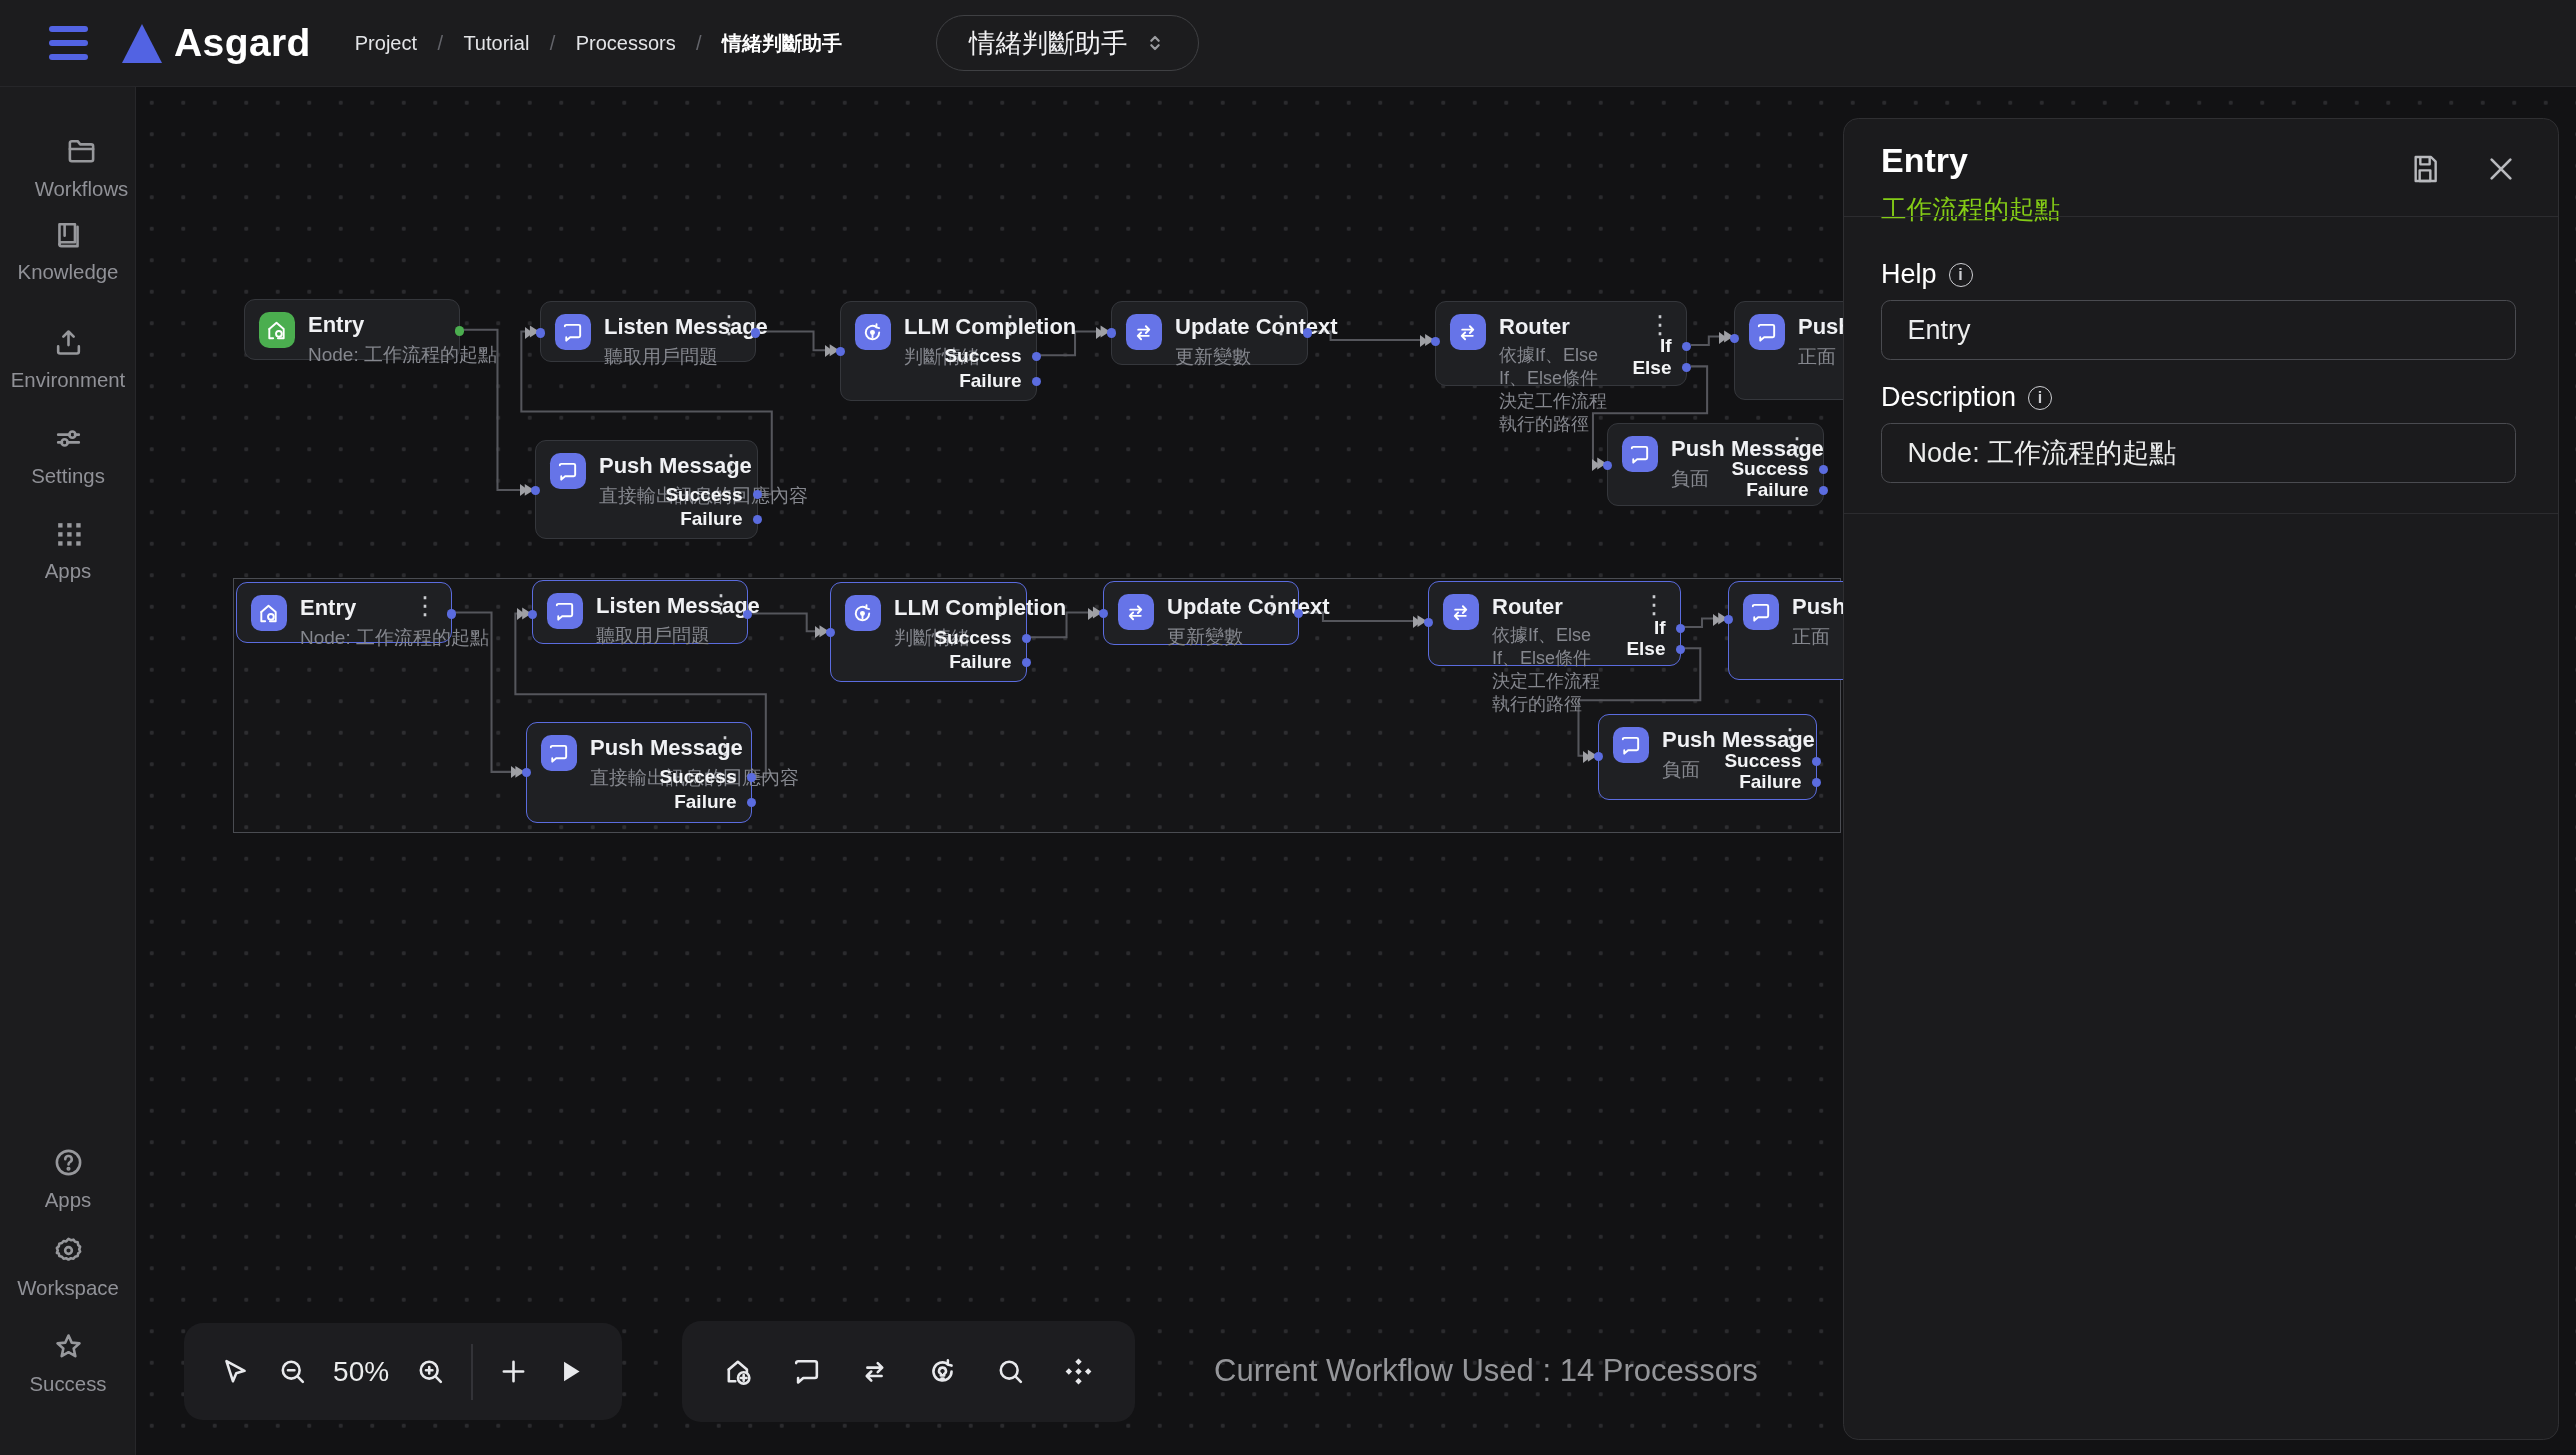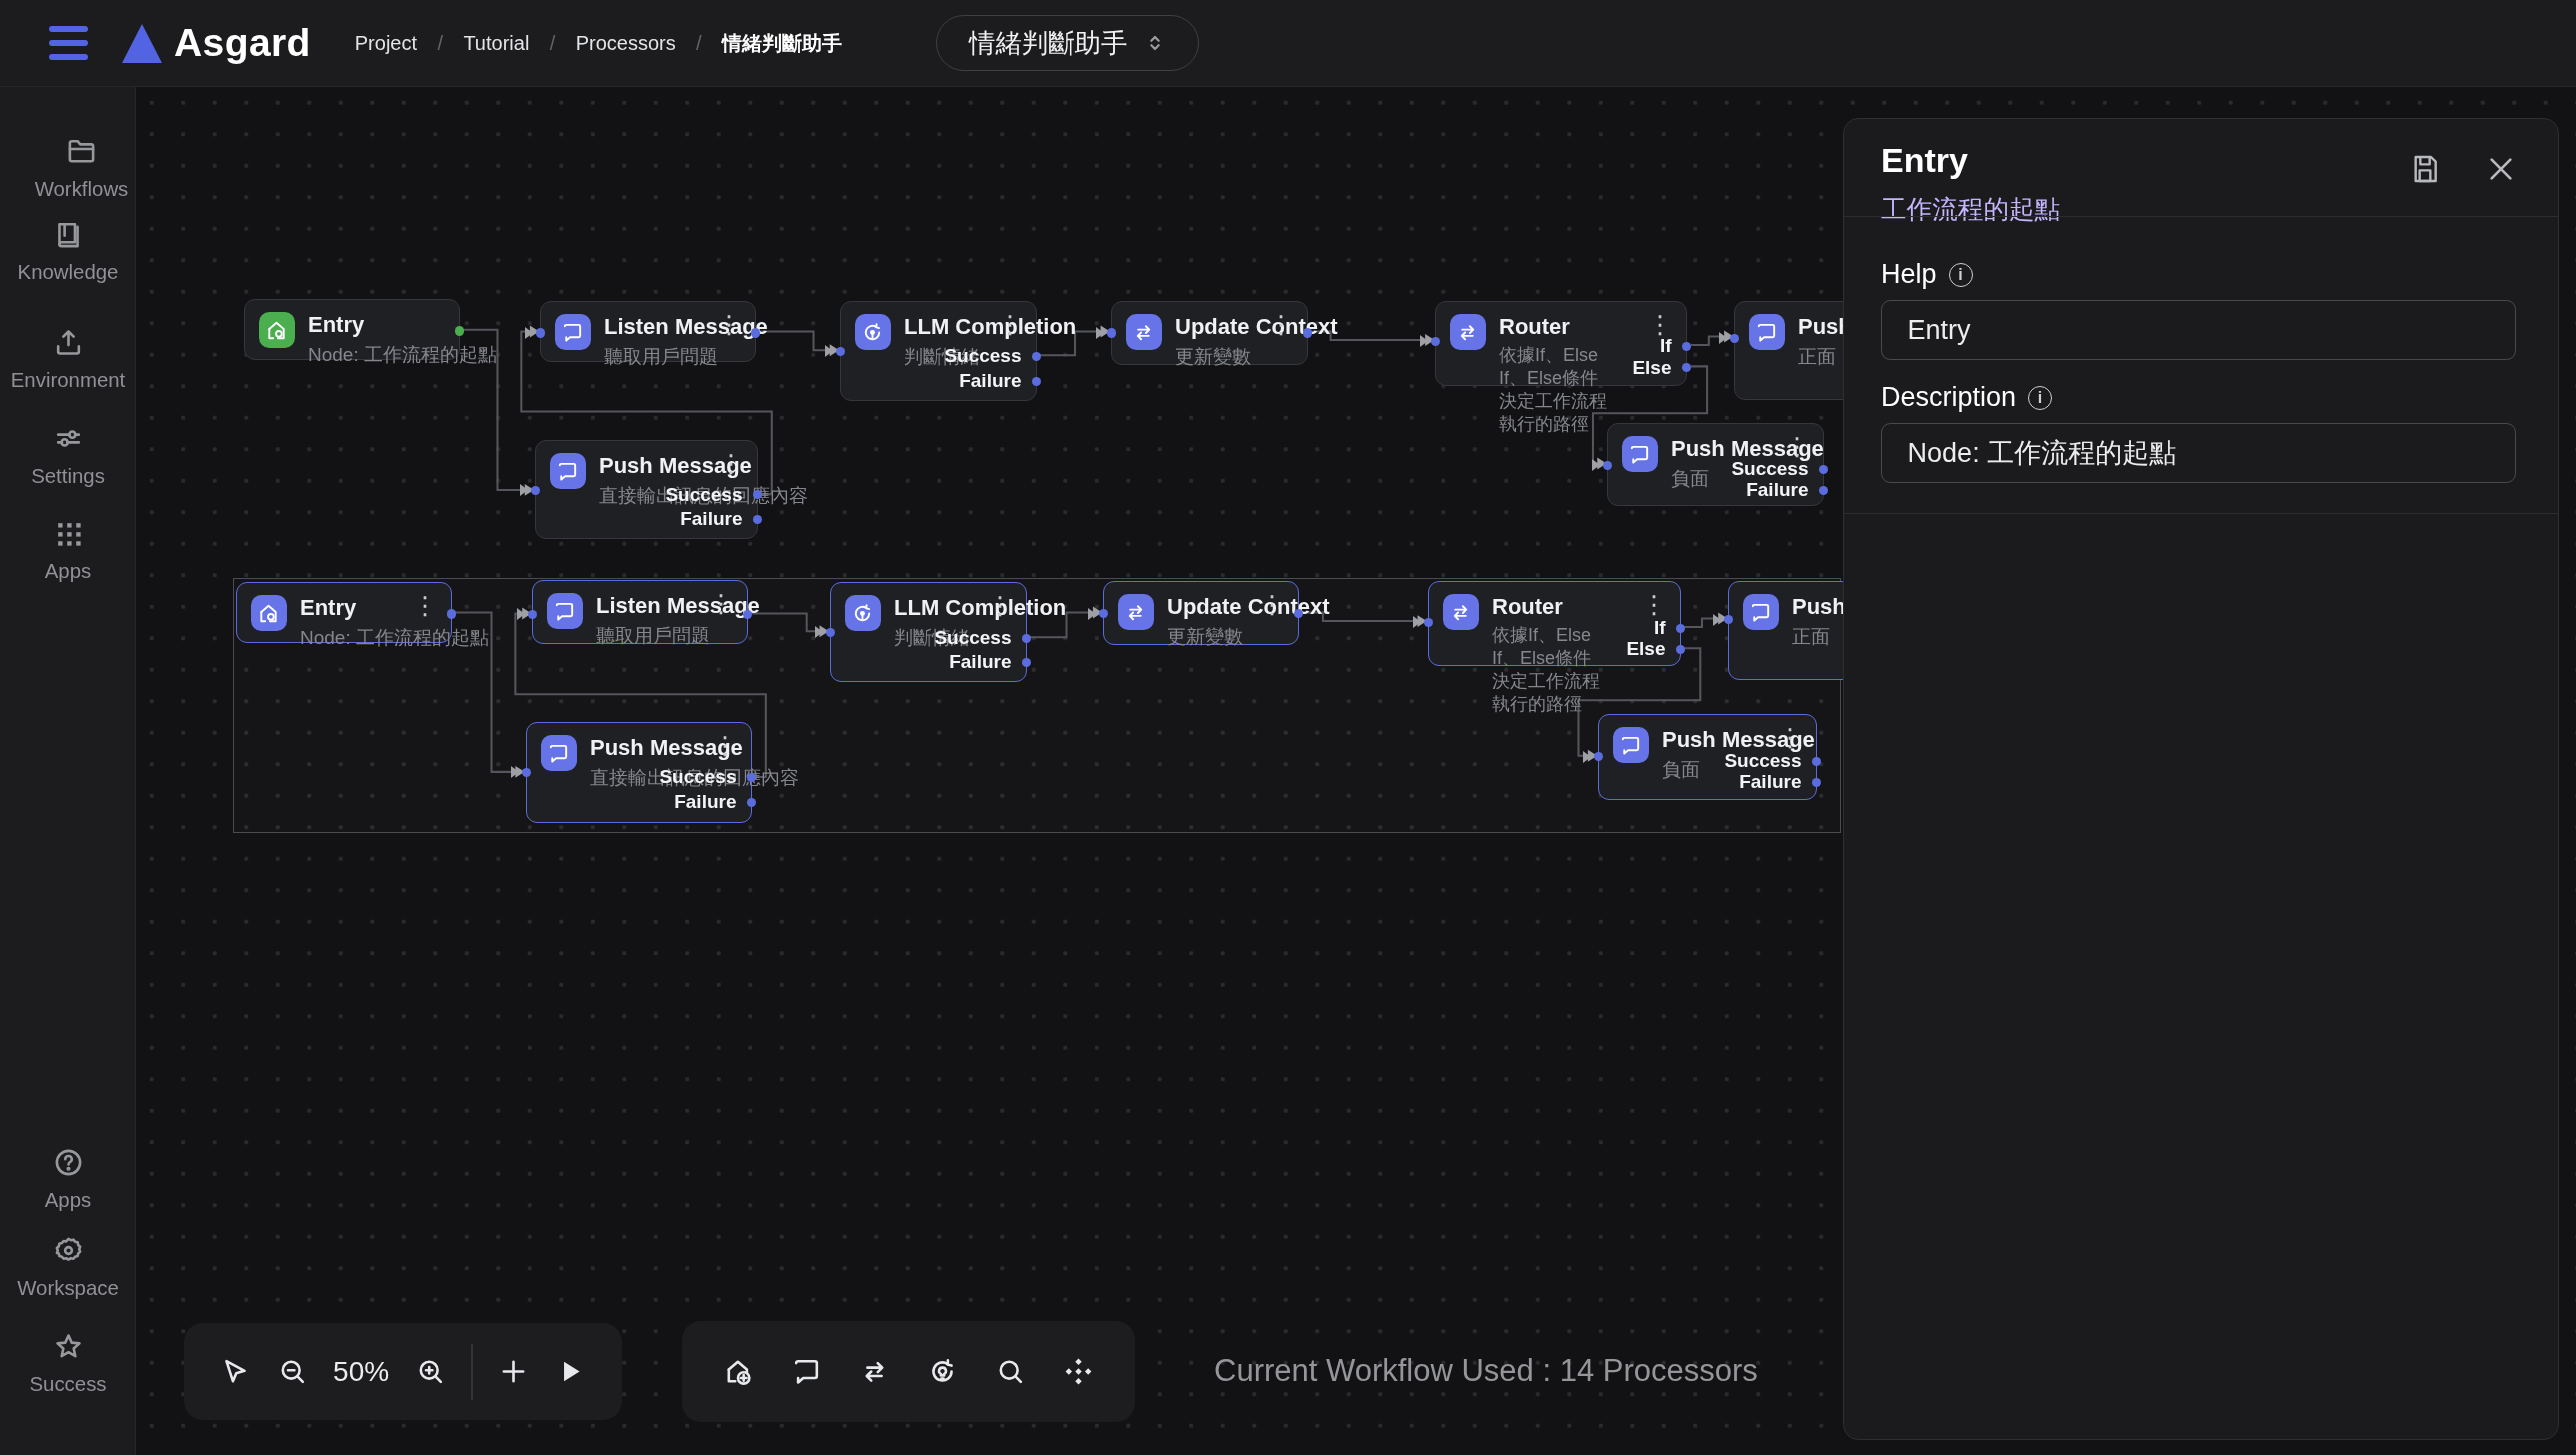--- a/index.html
+++ b/index.html
@@ -53,21 +53,21 @@
     color:#e8e9ec;z-index:6;}
   .float-bar svg{width:31px;height:31px;}
   .tb-item{display:flex;align-items:center;justify-content:center;cursor:pointer;}
   .tb-divider{width:1.7px;height:56px;background:#333338;}
   .zoom-pct{font-size:28px;color:#eceded;}
   #status-text{position:absolute;left:1214px;top:1353px;font-size:31px;color:#95969a;z-index:5;}
   
   #panel{position:absolute;left:1843px;top:118px;width:716px;height:1322px;background:#1b1b1d;
     border:0.9px solid #2f2f32;border-radius:15.3px;z-index:30;}
   .panel-title{position:absolute;left:37px;top:22px;font-size:34px;font-weight:700;color:#fff;}
-  .panel-sub{position:absolute;left:37px;top:73px;font-size:25.6px;color:#c4b5fd;}
+  .panel-sub{position:absolute;left:37px;top:73px;font-size:25.6px;color:#84cc16;}
   .panel-actions{position:absolute;right:41px;top:34px;display:flex;gap:44px;color:#b9babe;}
   .panel-actions svg{width:32px;height:32px;cursor:pointer;}
   .panel-div{position:absolute;left:0;width:100%;height:1.3px;background:#2c2c2f;}
   .field-label{position:absolute;left:37px;display:flex;align-items:center;gap:12px;
     font-size:27px;color:#fff;font-weight:500;}
   .info-i{width:24px;height:24px;border:1.7px solid #cfd0d4;border-radius:50%;color:#cfd0d4;
     display:inline-flex;align-items:center;justify-content:center;font-size:16px;font-weight:700;}
   .field-input{position:absolute;left:37px;width:635px;height:60px;border:1.3px solid #4a4b50;
     border-radius:9.4px;background:transparent;color:#eceded;font-size:27px;padding:0 25.6px;
     font-family:"Liberation Sans",sans-serif;outline:none;}

